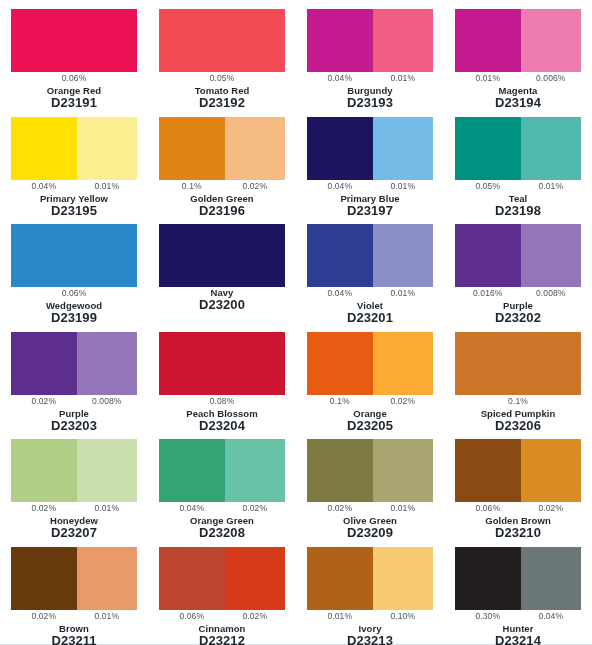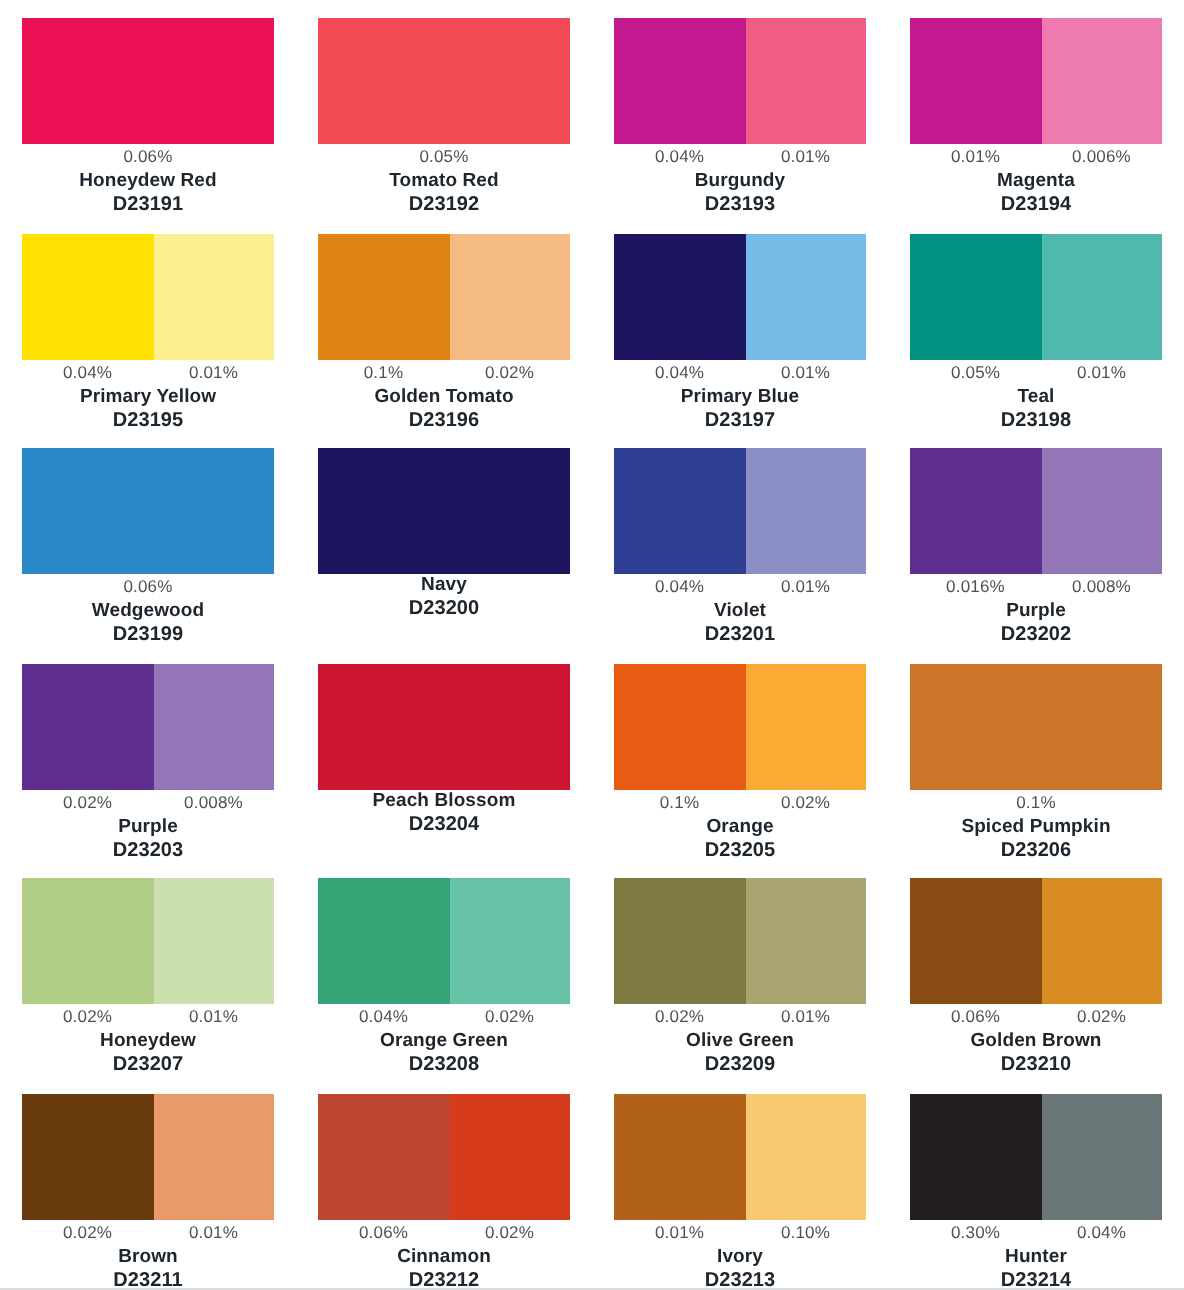--- a/index.html
+++ b/index.html
@@ -84,42 +84,42 @@
   .chip-name {
     font-size: 9.5px;
     font-weight: bold;
     color: #1d252d;
     text-align: center;
     line-height: 12px;
     letter-spacing: 0.05px;
     white-space: nowrap;
   }
   .chip-code {
-    font-size: 10px;
+    font-size: 13px;
     font-weight: bold;
     color: #1d252d;
     text-align: center;
     line-height: 12px;
     letter-spacing: 0.05px;
     white-space: nowrap;
   }
 </style>
 </head>
 <body>
 
 <div id="swatch-catalog">
   <div class="swatch-grid">
       <div class="swatch-cell">
         <div class="chip">
           <div class="chip-half full" style="background: rgb(236, 17, 85);"></div>
         </div>
         <div class="pct-row single">
           <span class="pct">0.06%</span>
         </div>
-        <div class="chip-name">Honeydew Red</div>
+        <div class="chip-name">Orange Red</div>
         <div class="chip-code">D23191</div>
       </div>
       <div class="swatch-cell">
         <div class="chip">
           <div class="chip-half full" style="background: rgb(244, 74, 85);"></div>
         </div>
         <div class="pct-row single">
           <span class="pct">0.05%</span>
         </div>
         <div class="chip-name">Tomato Red</div>
@@ -163,21 +163,21 @@
       </div>
       <div class="swatch-cell">
         <div class="chip">
           <div class="chip-half primary" style="background: rgb(224, 132, 22);"></div>
           <div class="chip-half secondary" style="background: rgb(246, 187, 131);"></div>
         </div>
         <div class="pct-row dual">
           <span class="pct left">0.1%</span>
           <span class="pct right">0.02%</span>
         </div>
-        <div class="chip-name">Golden Tomato</div>
+        <div class="chip-name">Golden Green</div>
         <div class="chip-code">D23196</div>
       </div>
       <div class="swatch-cell">
         <div class="chip">
           <div class="chip-half primary" style="background: rgb(29, 21, 96);"></div>
           <div class="chip-half secondary" style="background: rgb(116, 187, 232);"></div>
         </div>
         <div class="pct-row dual">
           <span class="pct left">0.04%</span>
           <span class="pct right">0.01%</span>
@@ -247,20 +247,23 @@
           <span class="pct left">0.02%</span>
           <span class="pct right">0.008%</span>
         </div>
         <div class="chip-name">Purple</div>
         <div class="chip-code">D23203</div>
       </div>
       <div class="swatch-cell">
         <div class="chip">
           <div class="chip-half full" style="background: rgb(205, 20, 49);"></div>
         </div>
+        <div class="pct-row single">
+          <span class="pct">0.08%</span>
+        </div>
         <div class="chip-name">Peach Blossom</div>
         <div class="chip-code">D23204</div>
       </div>
       <div class="swatch-cell">
         <div class="chip">
           <div class="chip-half primary" style="background: rgb(232, 91, 19);"></div>
           <div class="chip-half secondary" style="background: rgb(251, 171, 52);"></div>
         </div>
         <div class="pct-row dual">
           <span class="pct left">0.1%</span>

